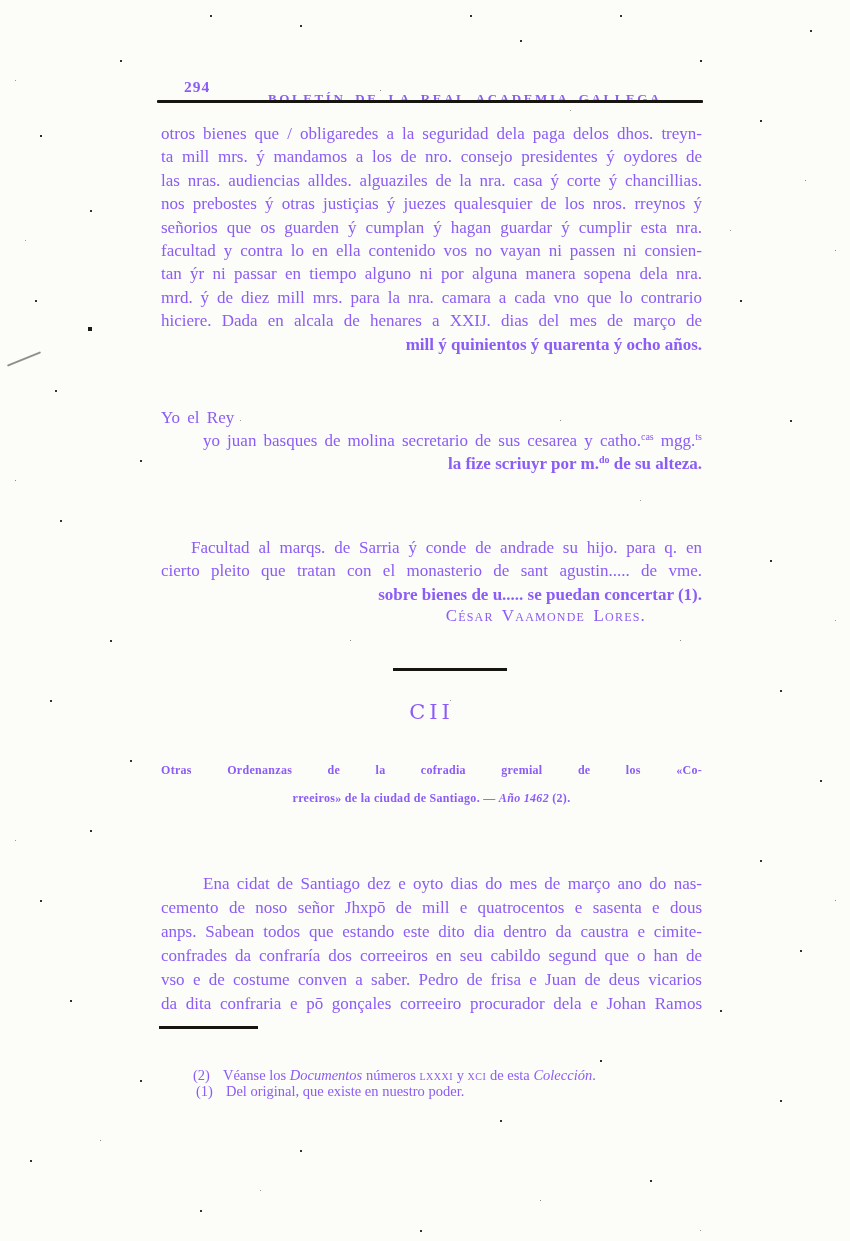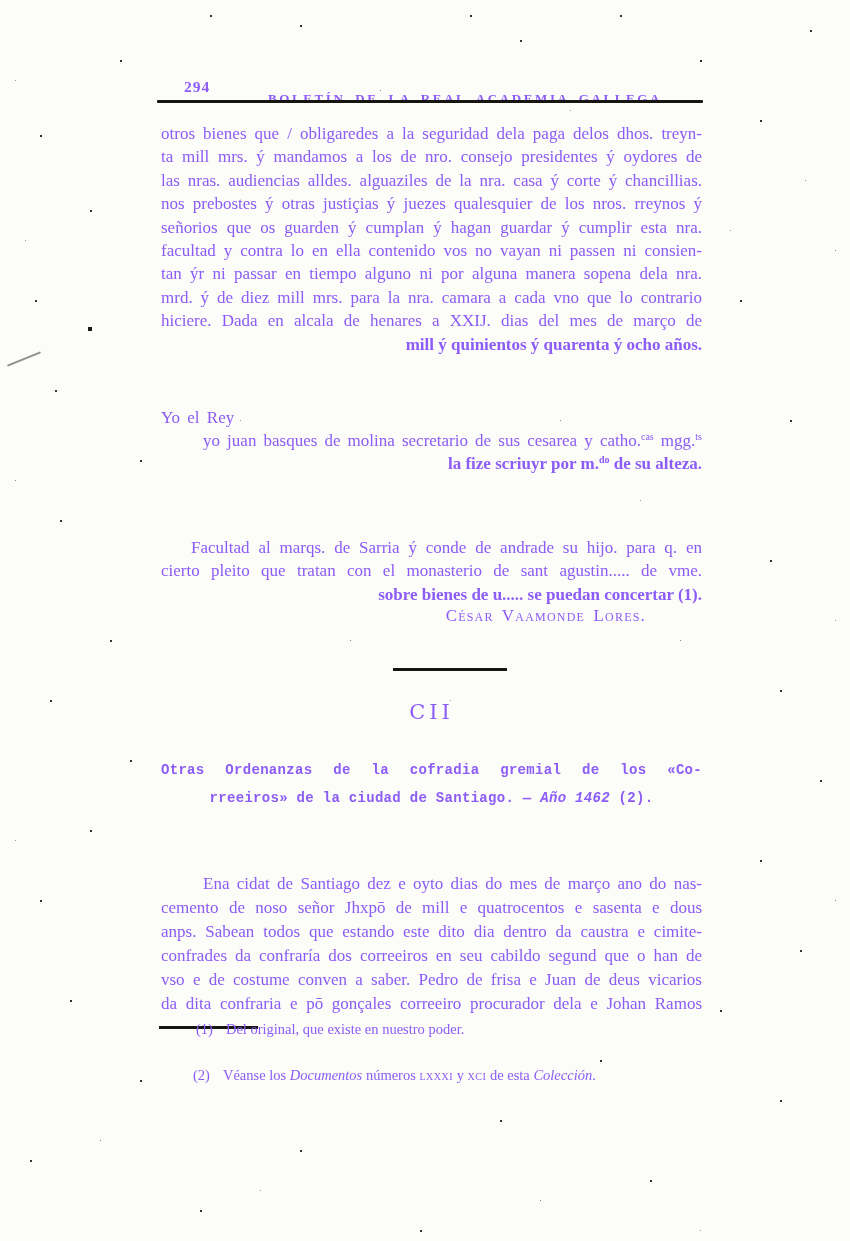--- a/index.html
+++ b/index.html
@@ -52,40 +52,40 @@
     position:absolute;top:668px;left:393px;width:114px;height:3px;
     background:#17150f;
   }
   #section-number{
     position:absolute;top:700px;left:161px;width:541px;
     text-align:center;font-size:21px;letter-spacing:4px;
     font-family:"DejaVu Serif", serif;
   }
   #section-title{
     position:absolute;top:756px;left:161px;width:541px;
-    font-family:Liberation Mono, monospace;
-    font-weight:bold;font-size:14px;line-height:28px;
+    font-family:Liberation Serif, serif;
+    font-weight:bold;font-size:12px;line-height:28px;
     letter-spacing:0.3px;
   }
   #section-title .t1{text-align:justify;text-align-last:justify;}
   #section-title .t2{text-align:center;}
   #section-title .ital{font-style:italic;}
   
   #footnote-separator{
     position:absolute;top:1026px;left:159px;width:99px;height:2.5px;
     background:#17150f;
   }
   .footnote{
     position:absolute;left:196px;width:520px;
     font-size:14.5px;line-height:22px;
   }
   .footnote .marker{margin-right:13px;}
   .footnote .ital{font-style:italic;}
   .footnote .sc{font-variant:small-caps;letter-spacing:0.5px;}
-  #footnote-1{top:1018px;}
+  #footnote-1{top:1080px;}
   #footnote-2{top:1064px;left:193px;}
   
   .dot{position:absolute;width:2px;height:2px;background:transparent;top:0;left:0;}
   #noise-dark{
     box-shadow:
       40px 135px 0 0 #2a2a28, 120px 60px 0 0 #333, 300px 25px 0 0 #2f2f2d,
       520px 40px 0 0 #333, 700px 60px 0 0 #2a2a28, 810px 30px 0 0 #333,
       90px 210px 0 0 #38352f, 620px 15px 0 0 #333, 760px 120px 0 0 #2f2f2d,
       35px 300px 0 0 #333, 55px 390px 0 0 #38352f, 140px 460px 0 0 #333,
       740px 300px 0 0 #2f2f2d, 790px 420px 0 0 #333, 60px 520px 0 0 #38352f,

